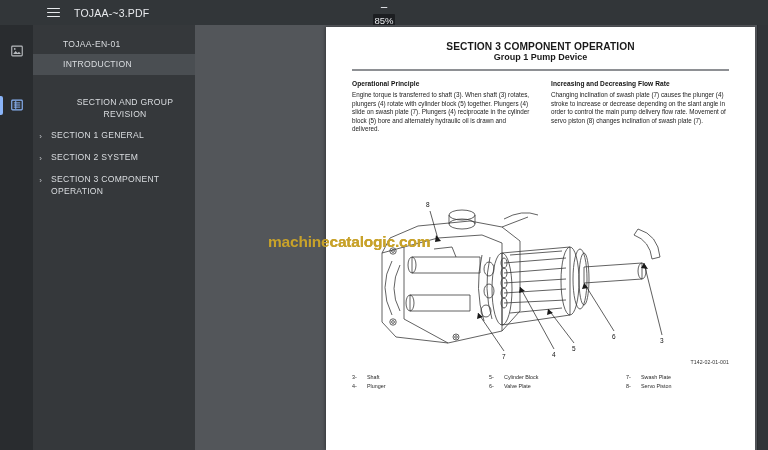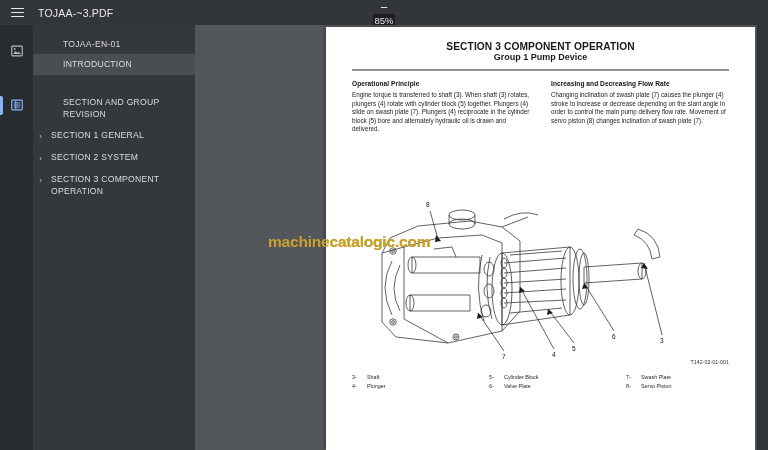--- a/index.html
+++ b/index.html
@@ -10,20 +10,21 @@
     font-family: "Liberation Sans", sans-serif;
   }
 
   
   .toolbar {
     position: absolute; top: 0; left: 0;
     width: 768px; height: 25px;
     background: #323639;
     display: flex; align-items: center;
     color: #e8eaed;
+    padding-left: 36px;
   }
   .tb-menu {
     width: 34px; height: 25px;
     display: flex; align-items: center; justify-content: center;
     cursor: pointer;
   }
   .hamburger { width: 13px; }
   .hamburger span {
     display: block; height: 1.6px; background: #e8eaed;
     margin: 2.6px 0; border-radius: 1px;
@@ -103,21 +104,21 @@
   .ol-arrow {
     width: 15px; flex: 0 0 15px;
     text-align: center; color: #c2c5c9;
     font-size: 8px; line-height: 13px; padding-top: 1px;
   }
   .ol-label {
     font-size: 8.6px; color: #dadde0;
     line-height: 12.4px; letter-spacing: .25px;
     padding-left: 3px;
   }
-  .ol-indent { padding-left: 15px; }
+  .ol-indent { padding-left: 15px; text-align: center; }
 
   
   .viewer {
     position: absolute; top: 25px; left: 195px;
     width: 573px; height: 425px;
     background: #53565a;
     overflow: hidden;
   }
 
   

